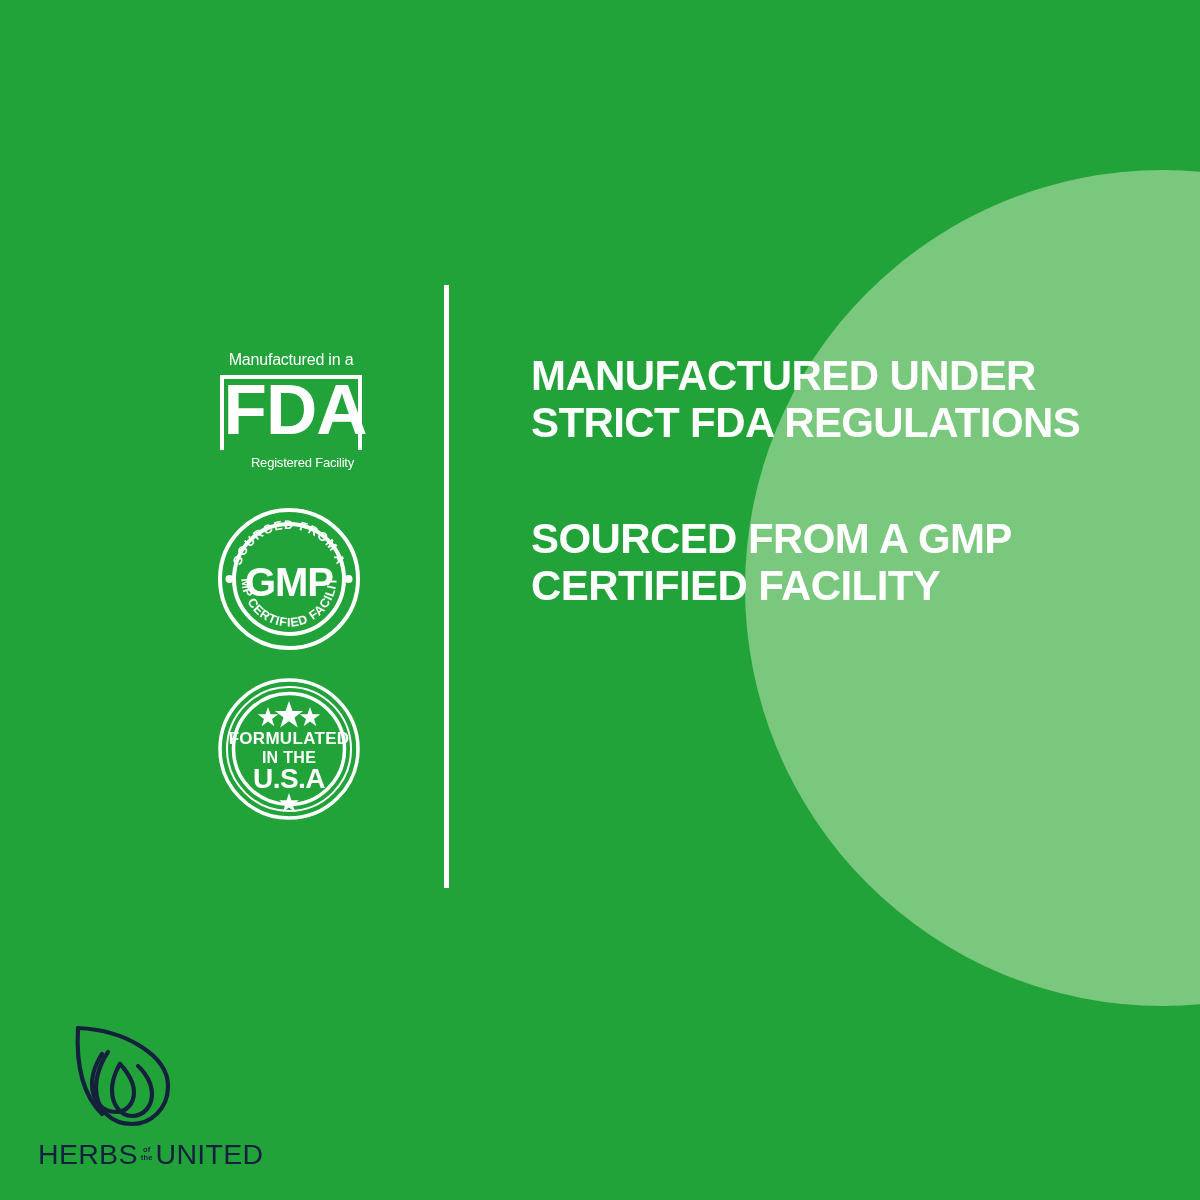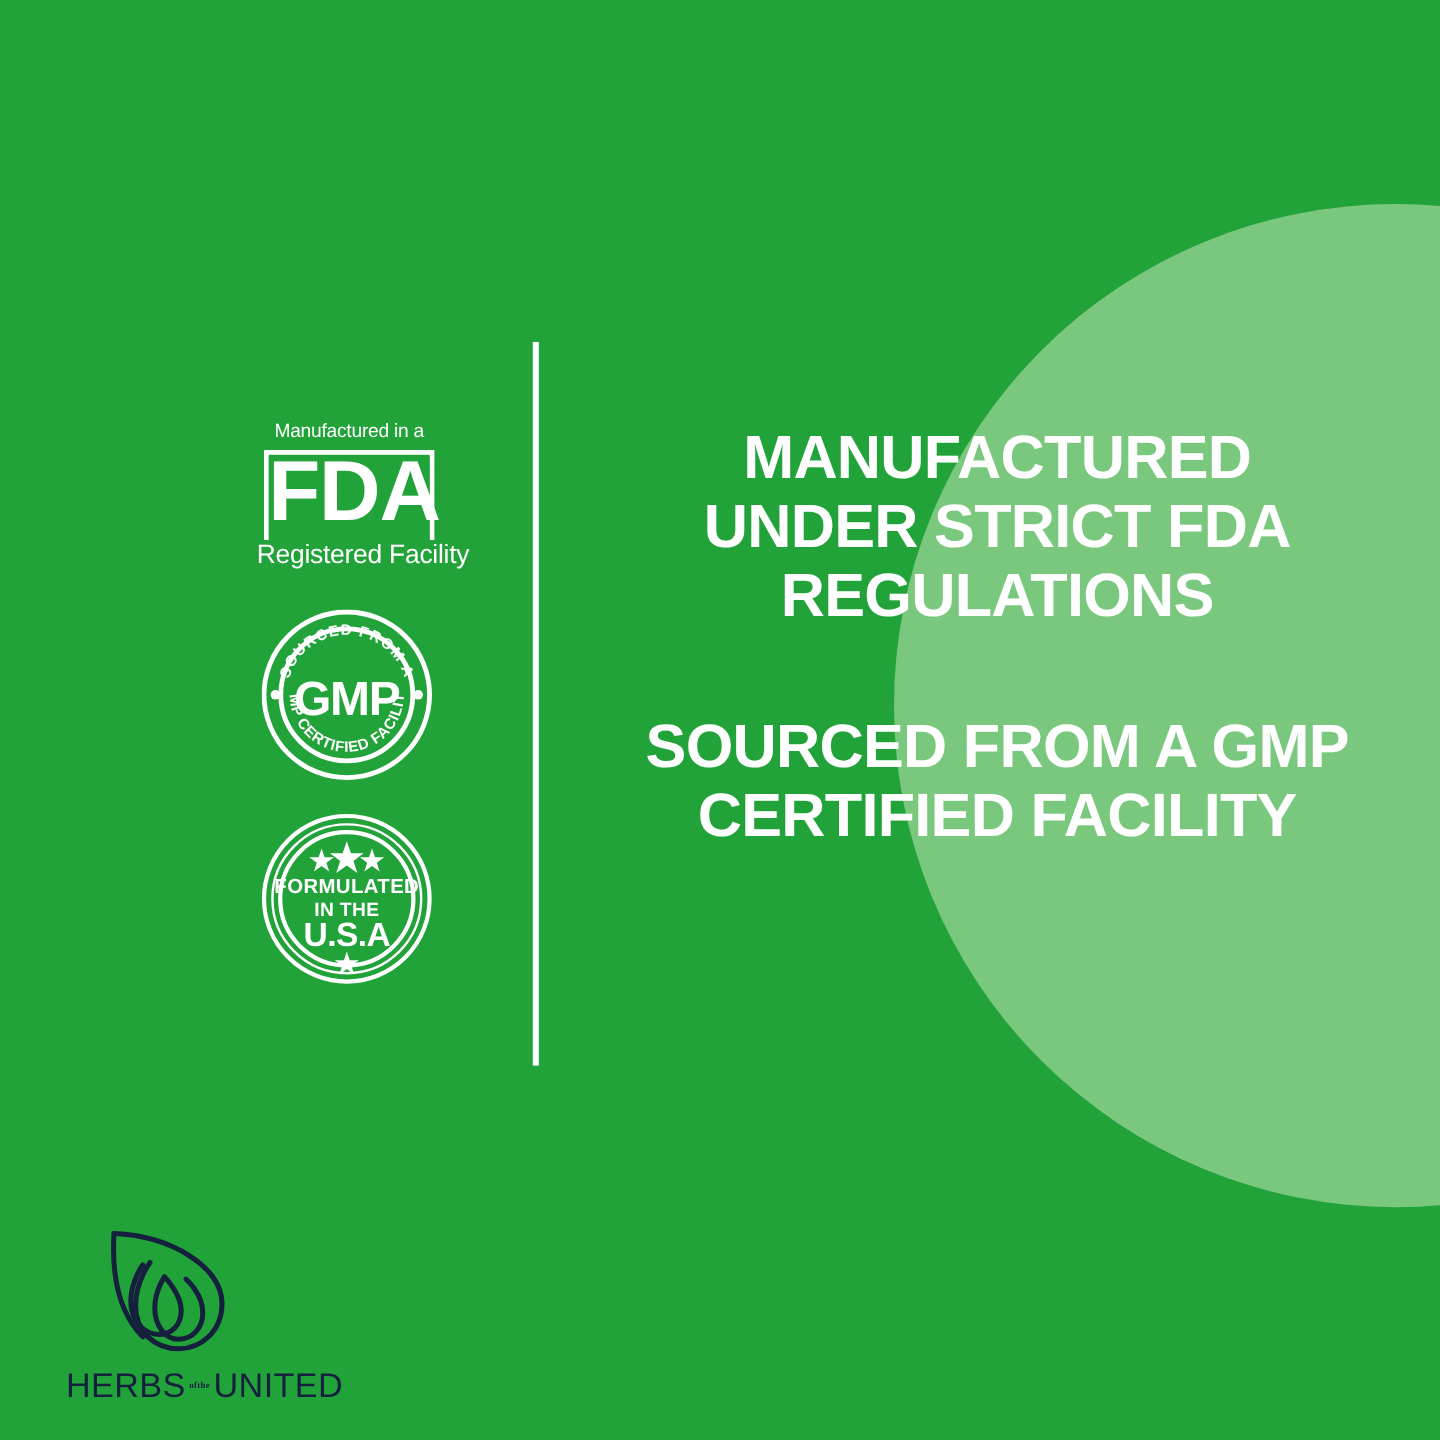--- a/index.html
+++ b/index.html
@@ -98,21 +98,21 @@
     left: 8px;
     width: 154px;
     height: 24px;
     background: #22a33a;
     display: flex;
     align-items: center;
     justify-content: center;
   }
   .fda-bottom {
     color: #ffffff;
-    font-size: 22px;
+    font-size: 13px;
     font-weight: 500;
     letter-spacing: -0.2px;
     line-height: 1;
     white-space: nowrap;
     margin-left: 23px;
   }
   
   .round-badge {
     position: relative;
     width: 142px;
@@ -122,64 +122,62 @@
   .round-badge svg { display: block; }
   
   .claims {
     position: absolute;
     left: 531px;
     top: 352px;
     width: 600px;
   }
   .claim {
     color: #ffffff;
-    font-size: 51px;
+    font-size: 42px;
     font-weight: bold;
     line-height: 1.13;
     letter-spacing: -0.6px;
     text-transform: uppercase;
-    text-align: center;
   }
   .claim-1 { margin-top: 0px; }
   .claim-2 { margin-top: 68px; }
   .claim-3 { margin-top: 96px; }
   
   .logo {
     position: absolute;
-    left: 55px;
+    left: 38px;
     top: 1022px;
     width: 210px;
   }
   .logo-mark {
     width: 130px;
     height: 108px;
     margin-left: 18px;
   }
   .logo-text {
     display: flex;
     align-items: center;
     margin-top: 6px;
     color: #15213c;
     font-size: 28.5px;
     font-weight: 500;
     letter-spacing: 0.3px;
     line-height: 1;
   }
   .logo-small {
     display: inline-flex;
-    flex-direction: row;
+    flex-direction: column;
     justify-content: center;
     align-items: center;
     font-size: 7.5px;
     font-weight: bold;
     line-height: 1.15;
     letter-spacing: 0.2px;
     margin: 0 3px;
     color: #15213c;
-    font-family: Liberation Serif, serif;
   }
 </style>
 </head>
 <body>
 
 <div class="canvas">
 
   <div class="bg-circle"></div>
 
   <div class="divider"></div>

